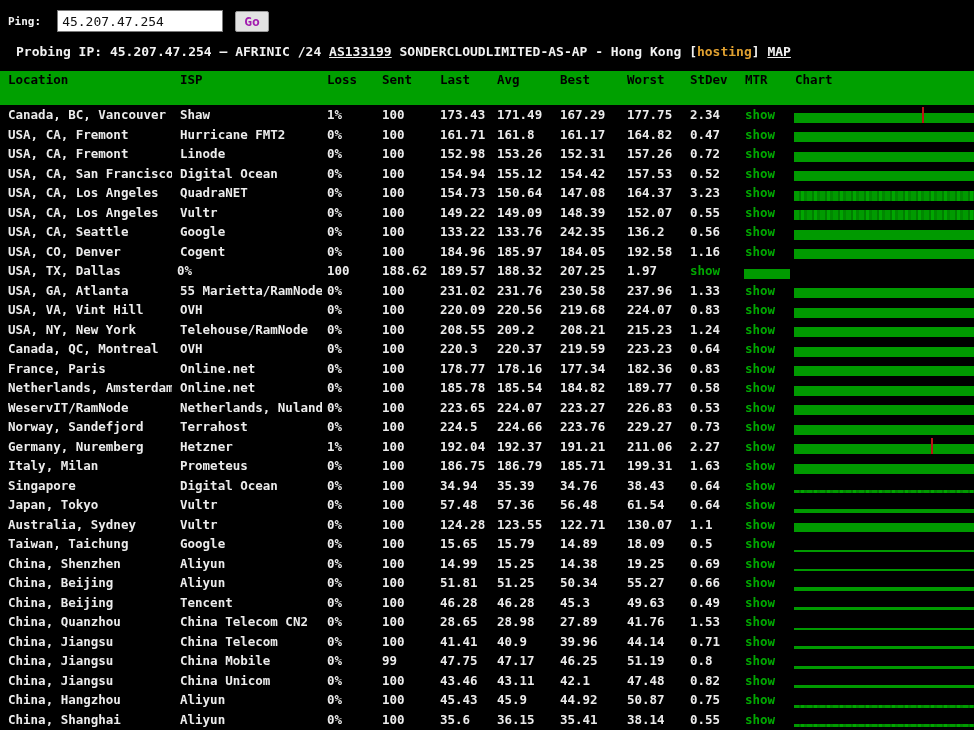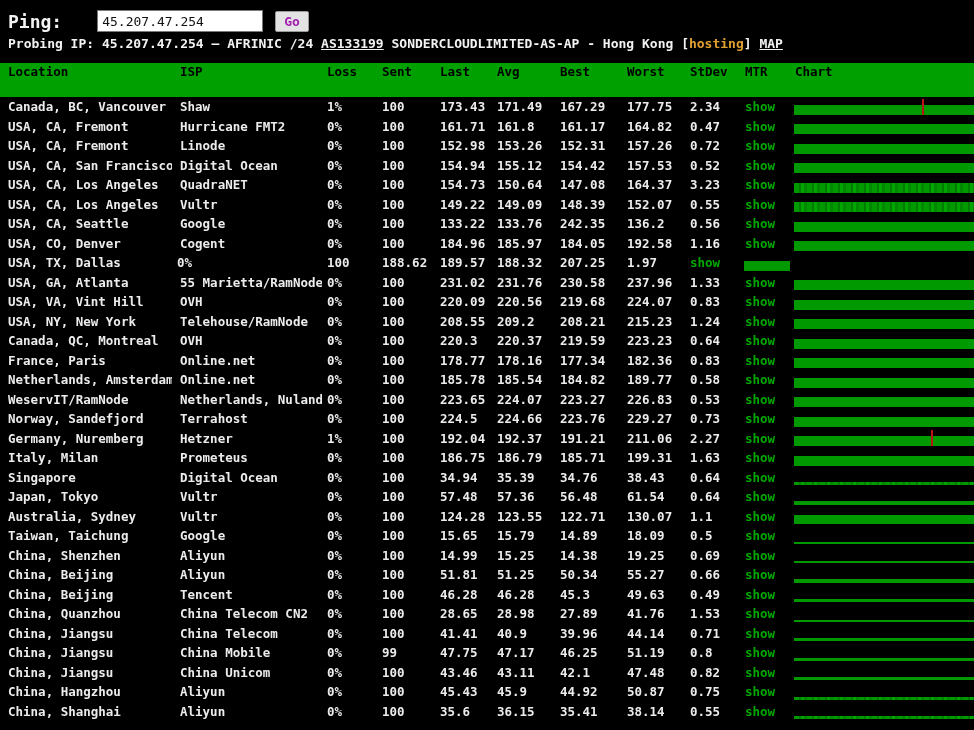--- a/index.html
+++ b/index.html
@@ -2,32 +2,32 @@
 <html style="--accent-green: #00a000; --bar-green: #009a00; --link-green: #00a800; --loss-red: #bb1414; --hosting-orange: #e0a030;"><head>
 <meta charset="utf-8">
 <style>
   html,body{margin:0;padding:0;}
   body{
     width:974px;height:730px;overflow:hidden;
     background:#000;
     font-family:"DejaVu Sans Mono","Liberation Mono",monospace;
   }
   .ping-form{padding:8px 0 0 8px;height:26px;display:flex;align-items:center;}
-  .ping-form label{color:#f2f2f2;font-weight:bold;font-size:18px;margin-right:8px;text-align:right;}
+  .ping-form label{color:#f2f2f2;font-weight:bold;font-size:11px;margin-right:16px;text-align:right;}
   .ping-form input{
     width:156px;height:18px;border:1px solid #7a7a7a;background:#fff;color:#111;
-    font-family:"DejaVu Sans Mono",monospace;font-size:13px;padding:1px 4px;margin-left:27px;
+    font-family:"DejaVu Sans Mono",monospace;font-size:13px;padding:1px 4px;
   }
   .ping-form button{
     margin-left:12px;background:#e3e3e3;border:1px solid #9a9a9a;border-radius:2px;
     color:#a21caf;font-family:"DejaVu Sans Mono",monospace;font-size:13px;font-weight:bold;
     padding:2px 8px;cursor:pointer;
   }
   .probing-line{
-    margin-top:2px;padding-left:8px;color:#f2f2f2;font-weight:bold;font-size:13px;
+    margin-top:10px;padding-left:16px;color:#f2f2f2;font-weight:bold;font-size:13px;
     white-space:pre;
   }
   .probing-line a{color:#f2f2f2;text-decoration:underline;cursor:pointer;}
   .hosting{color:var(--hosting-orange,#e0a030);}
   .ptable{margin-top:12px;}
   .thead,.trow{
     display:grid;
     grid-template-columns:172px 150px 55px 58px 57px 63px 67px 63px 55px 50px 1fr;
     box-sizing:border-box;
   }

